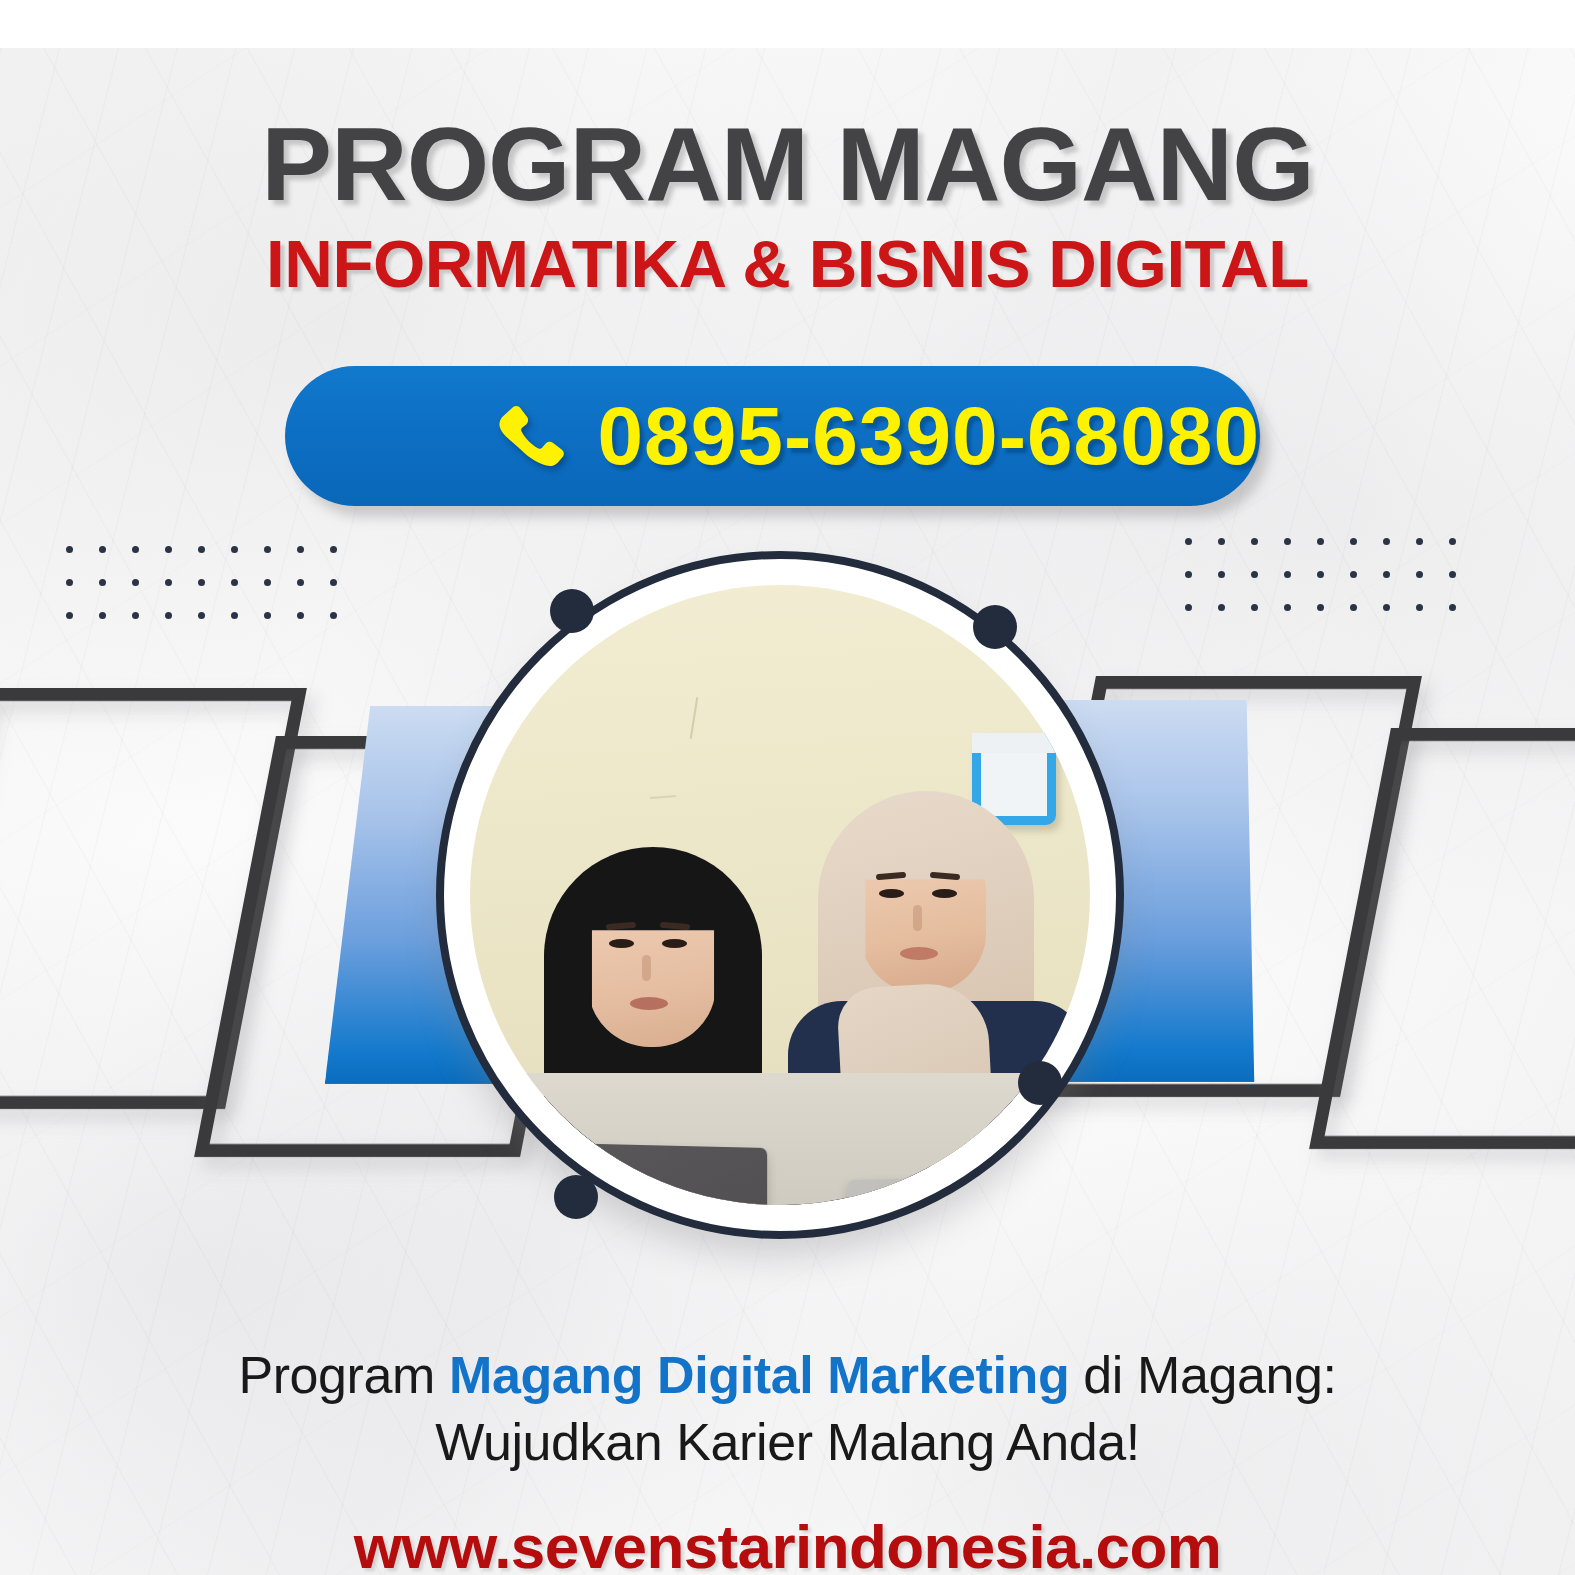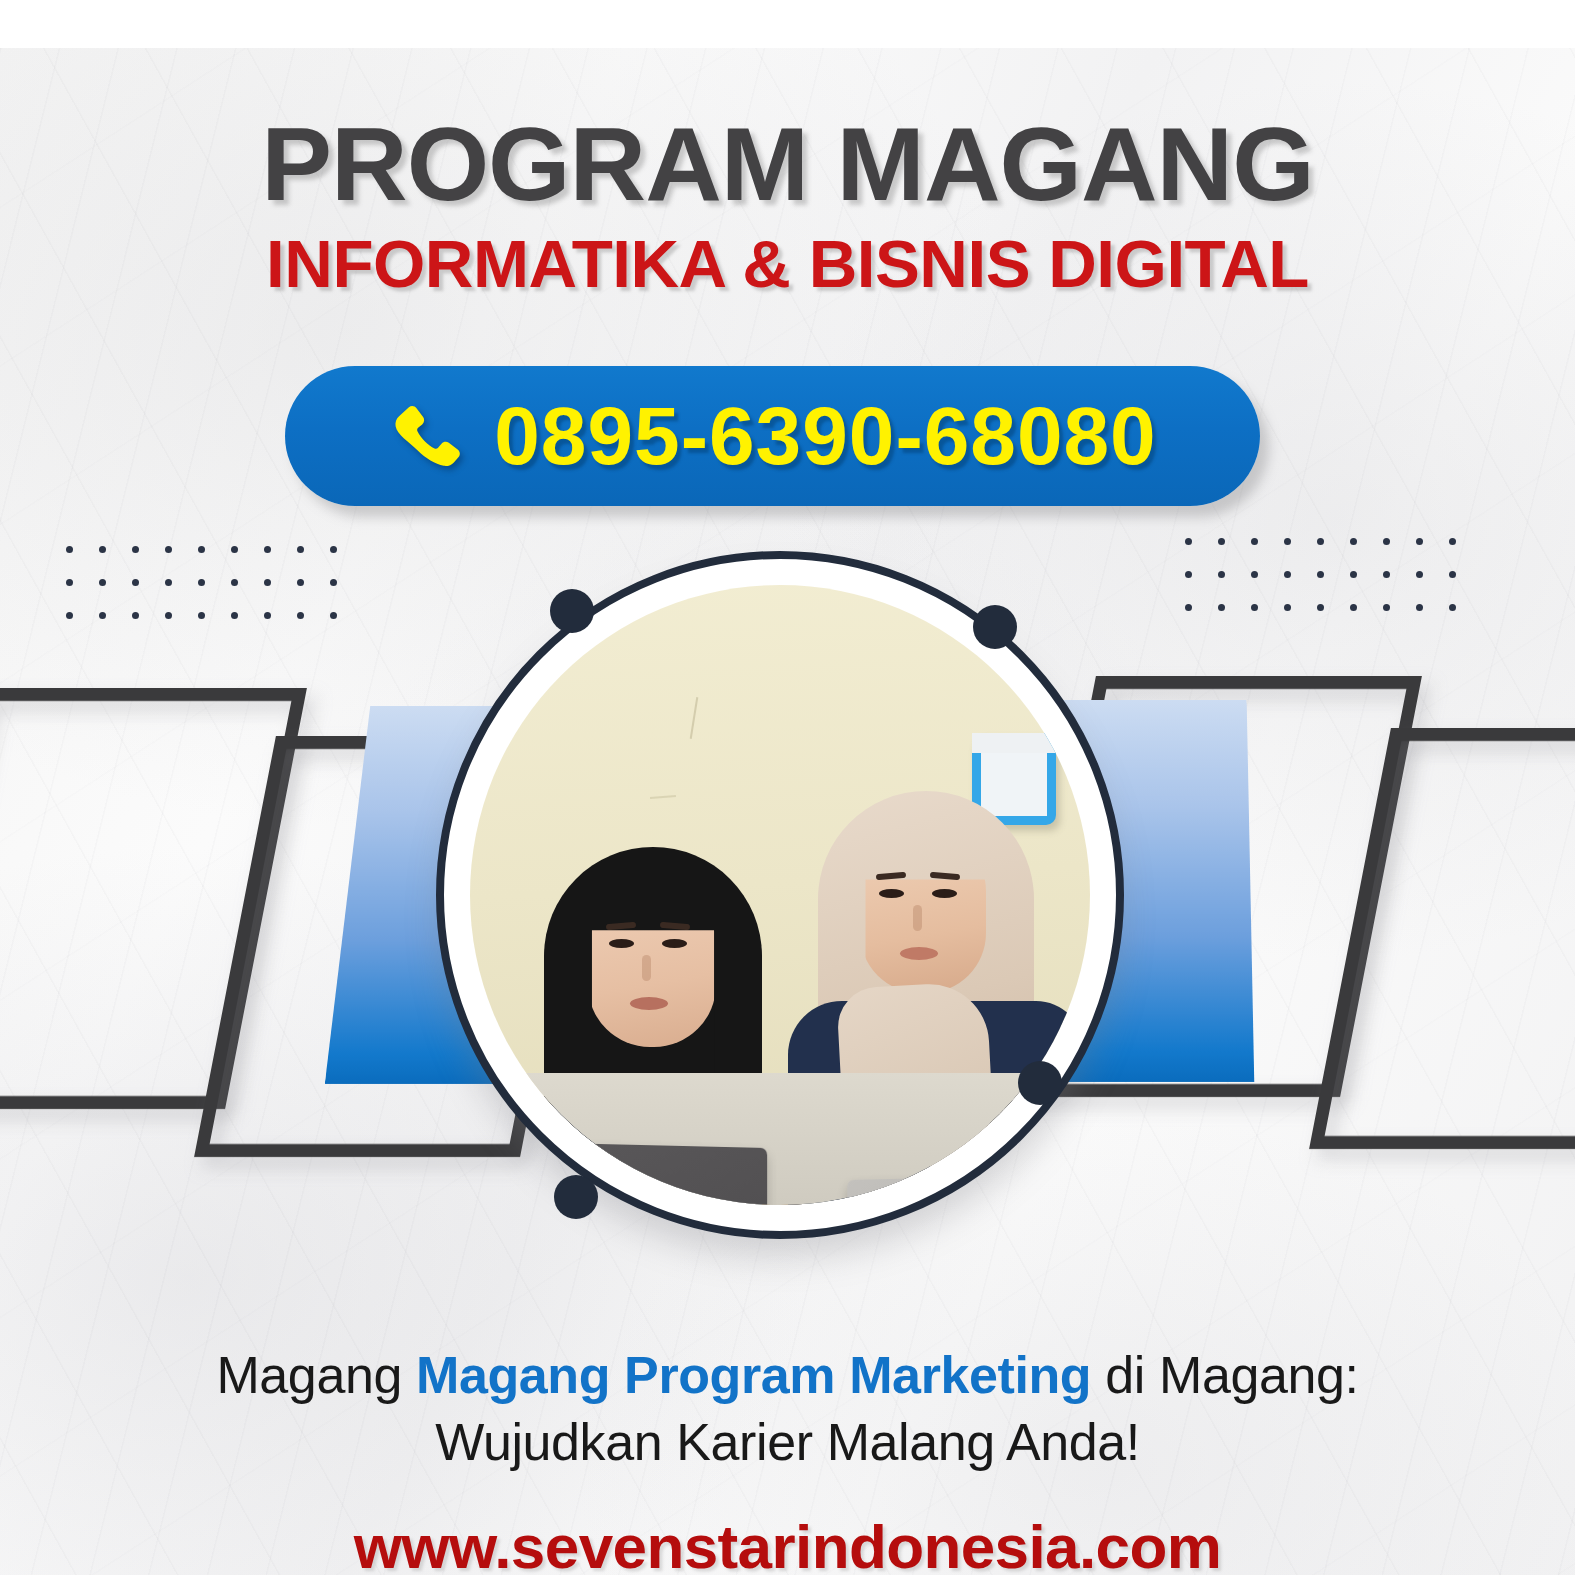--- a/index.html
+++ b/index.html
@@ -72,21 +72,21 @@
     position: absolute;
     top: 318px;
     left: 285px;
     width: 975px;
     height: 140px;
     border-radius: 70px;
     background: linear-gradient(180deg, #1179cd 0%, #0d6fc4 45%, #0a67b8 100%);
     box-shadow: 9px 11px 12px rgba(125,125,130,0.35);
     display: flex;
     align-items: center;
-    justify-content: center;
+    justify-content: flex-end;
     gap: 30px;
     z-index: 6;
   }
   .phone-icon {
     width: 76px;
     height: 76px;
     flex: 0 0 auto;
     display: block;
     filter: drop-shadow(3px 4px 3px rgba(0,40,80,0.45));
     margin-top: 4px;
@@ -394,19 +394,19 @@
       </div>
     </div>
 
     <div class="ring-dot" id="rdot-tl"></div>
     <div class="ring-dot" id="rdot-tr"></div>
     <div class="ring-dot" id="rdot-bl"></div>
     <div class="ring-dot" id="rdot-br"></div>
   </div>
 
   <div class="tagline">
-    <div><span>Magang </span><b>Magang Program Marketing</b><span> di Magang:</span></div>
+    <div><span>Program </span><b>Magang Digital Marketing</b><span> di Magang:</span></div>
     <div>Wujudkan Karier Malang Anda!</div>
   </div>
 
   <div class="site-url">www.sevenstarindonesia.com</div>
 
 </div>
 
 </body></html>

